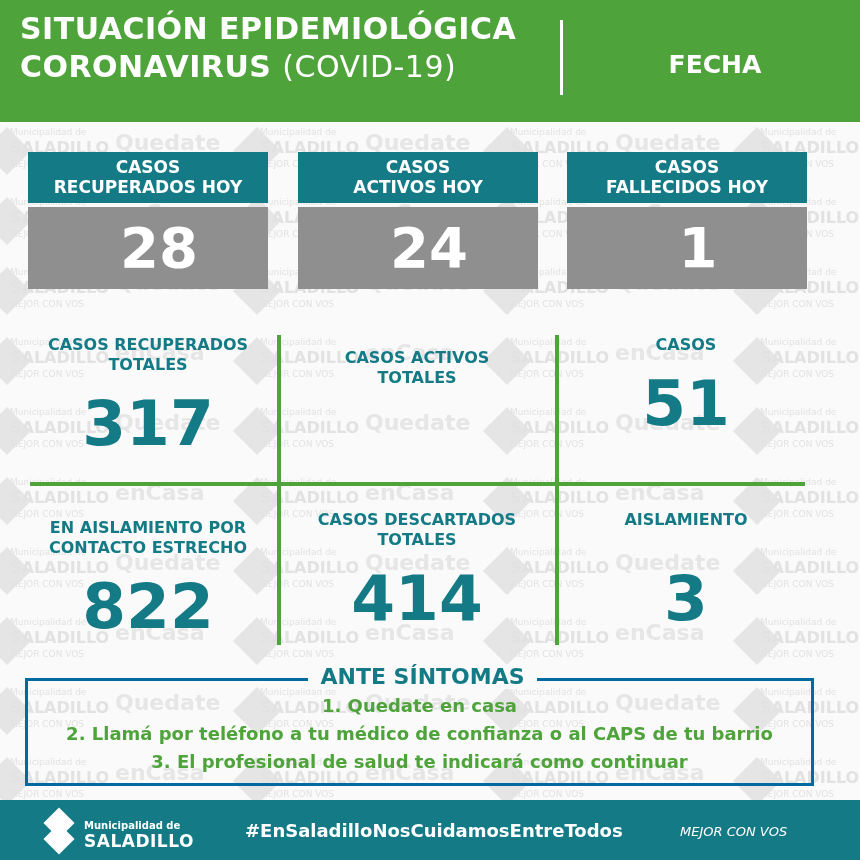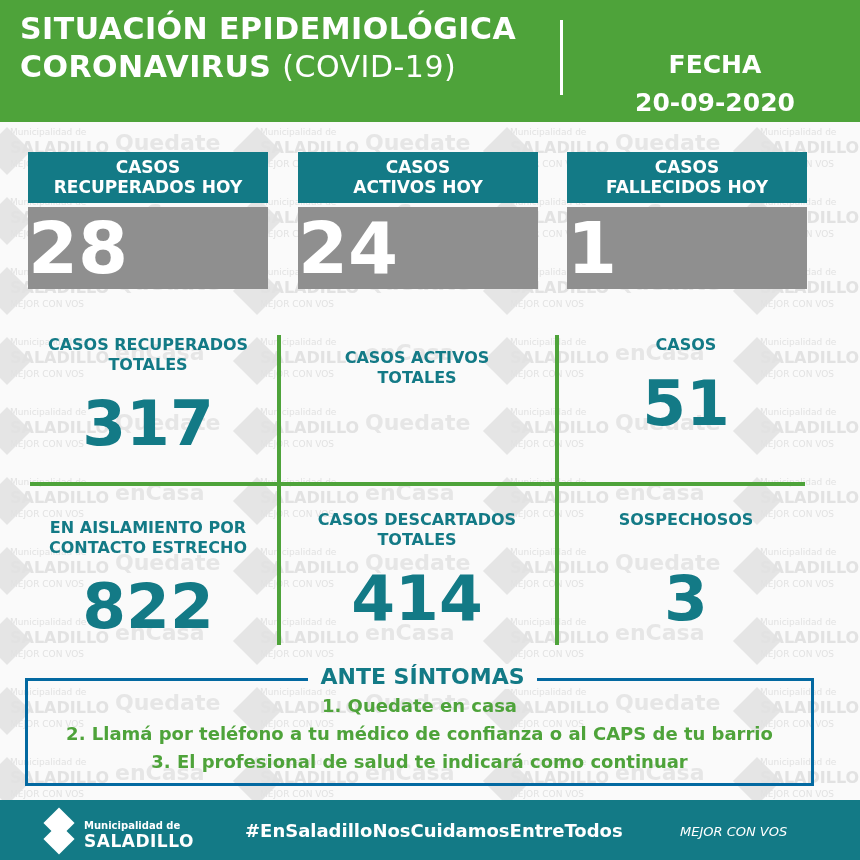--- a/index.html
+++ b/index.html
@@ -10,21 +10,21 @@
   .h-divider { position:absolute; left:560px; top:20px; width:3px; height:75px; background:#fff; }
   .h-date { position:absolute; left:575px; top:22px; width:280px; text-align:center; font-weight:bold; font-size:25px; line-height:38px;margin-top:24px; }
   .wm { position:absolute; left:0; top:122px; width:860px; height:678px; overflow:hidden; pointer-events:none; }
   .wm-cell { position:absolute; width:260px; height:70px; }
   .wm-diamond { position:absolute; left:0; top:10px; width:34px; height:34px; background:#e5e5e5; transform:rotate(45deg); }
   .wm-text { position:absolute; left:20px; top:0; color:#e2e2e2; font-weight:bold; font-size:16px; line-height:16px; }
   .wm-text small { display:block; font-size:9px; font-weight:normal; }
   .wm-q { position:absolute; left:125px; top:8px; color:#e6e6e6; font-weight:bold; font-size:22px; line-height:22px; text-align:center; }
   .top-card { position:absolute; top:152px; width:240px; }
   .top-head { background:#137a86; color:#fff; font-weight:bold; font-size:17px; line-height:20px; text-align:center; padding:5px 0 6px; }
-  .top-val { margin-top:4px; background:#8f8f8f; color:#fff; font-weight:bold; font-size:72px; height:82px; line-height:82px; text-align:left; }
+  .top-val { margin-top:4px; background:#8f8f8f; color:#fff; font-weight:bold; font-size:56px; height:82px; line-height:82px; text-align:center;padding-left:22px; }
   .vline { position:absolute; width:4px; background:#4ea33a; }
   .hline { position:absolute; height:4px; background:#4ea33a; }
   .stat { position:absolute; width:260px; text-align:center; color:#137a86; }
   .stat-label { font-weight:bold; font-size:16px; line-height:20px; }
   .stat-val { font-weight:bold; font-size:63px; line-height:70px; margin-top:14px; }
   .sym-box { position:absolute; left:25px; top:678px; width:783px; height:102px; border:3px solid #0369a1; }
   .sym-title { position:absolute; left:0; top:-17px; width:789px; text-align:center; }
   .sym-title span { background:#fafafa; padding:0 12px; color:#137a86; font-weight:bold; font-size:22px; }
   .sym-line { position:absolute; left:0; width:783px; text-align:center; color:#4ea33a; font-weight:bold; font-size:18px; }
   .footer { position:absolute; left:0; top:800px; width:860px; height:60px; background:#137a86; color:#fff; }
@@ -39,21 +39,20 @@
 <body>
 
 <div class="header">
   <div class="h-title">
     <div>SITUACIÓN EPIDEMIOLÓGICA</div>
     <div><span>CORONAVIRUS</span> <span class="light">(COVID-19)</span></div>
   </div>
   <div class="h-divider"></div>
   <div class="h-date">
     <div>FECHA</div>
-    <div>20-09-2020</div>
   </div>
 </div>
 
 <div class="wm" id="wm">
     <div class="wm-cell" style="left: -10px; top: 2px;">
       <div class="wm-diamond"></div>
       <div class="wm-text"><small>Municipalidad de</small><span>SALADILLO</span><small>MEJOR CON VOS</small></div>
       <div class="wm-q">Quedate</div>
     </div>
     <div class="wm-cell" style="left: 240px; top: 2px;">
@@ -286,21 +285,21 @@
   <div class="stat-label">EN AISLAMIENTO POR</div>
   <div class="stat-label">CONTACTO ESTRECHO</div>
   <div class="stat-val">822</div>
 </div>
 <div class="stat" style="left:287px; top:510px;">
   <div class="stat-label">CASOS DESCARTADOS</div>
   <div class="stat-label">TOTALES</div>
   <div class="stat-val">414</div>
 </div>
 <div class="stat" style="left:556px; top:510px;">
-  <div class="stat-label">SOSPECHOSOS</div>
+  <div class="stat-label">AISLAMIENTO</div>
   <div class="stat-label" style="height:20px"></div>
   <div class="stat-val">3</div>
 </div>
 
 <div class="sym-box">
   <div class="sym-title"><span>ANTE SÍNTOMAS</span></div>
   <div class="sym-line" style="top:14px;">1. Quedate en casa</div>
   <div class="sym-line" style="top:42px;">2. Llamá por teléfono a tu médico de confianza o al CAPS de tu barrio</div>
   <div class="sym-line" style="top:70px;">3. El profesional de salud te indicará como continuar</div>
 </div>

